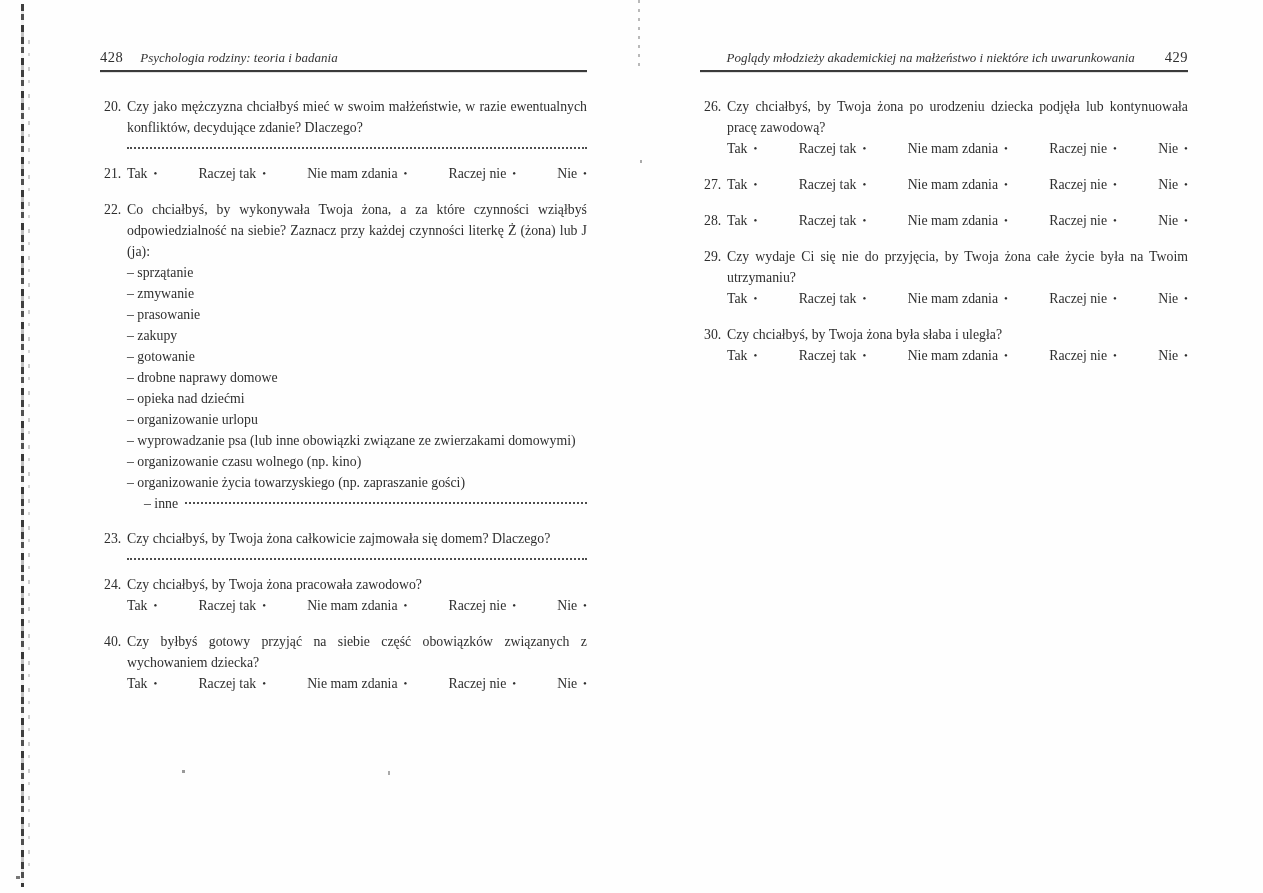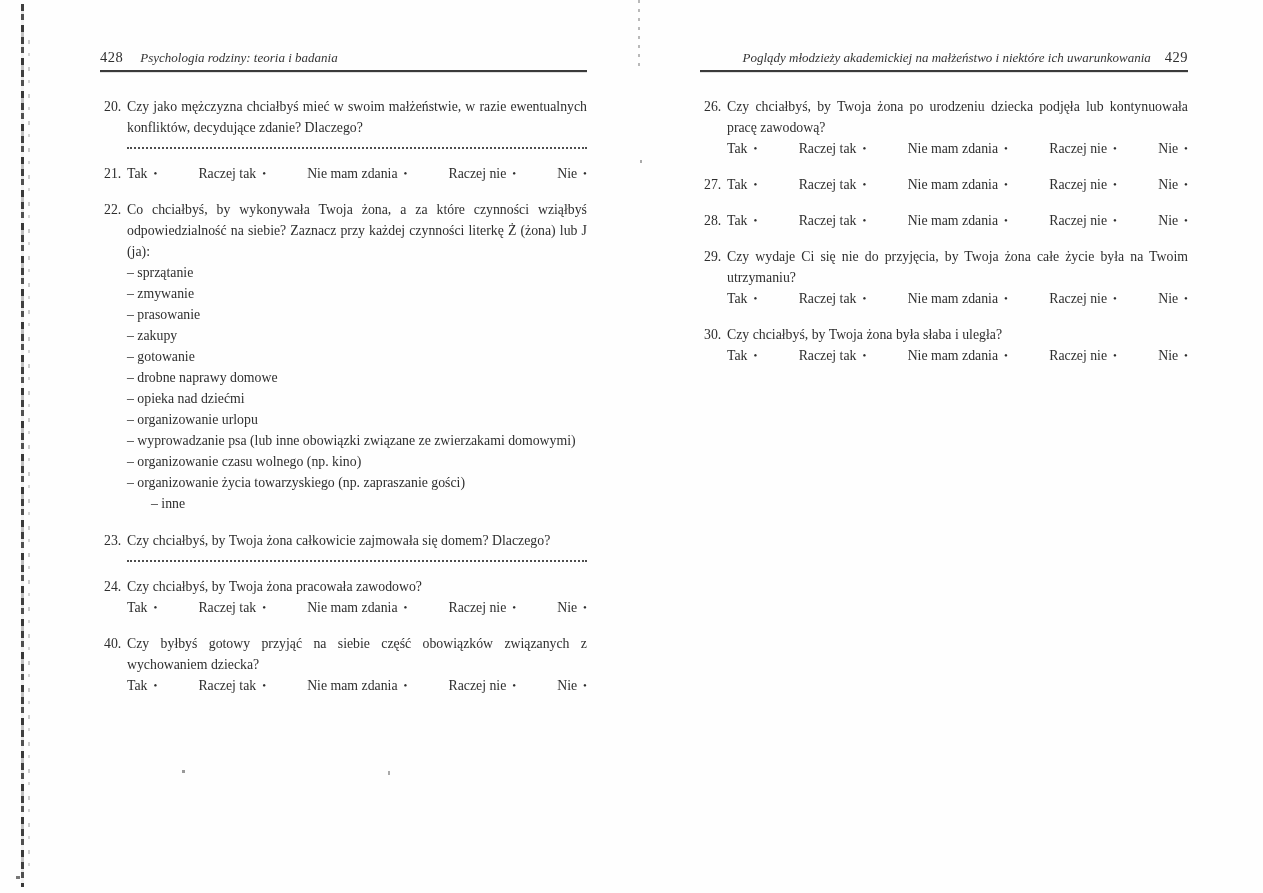--- a/index.html
+++ b/index.html
@@ -46,38 +46,38 @@
   .speck.s2 { left:182px; top:770px; width:3px; height:3px; opacity:.6; }
   .speck.s3 { left:388px; top:771px; width:2px; height:4px; opacity:.5; }
   .speck.s4 { left:16px;  top:876px; width:4px; height:3px; opacity:.8; }
 
   
   .page { position:absolute; top:0;font-family:Liberation Serif, serif; }
   .page.left  { left:100px; width:487px; }
   .page.right { left:700px; width:488px; }
 
   .pg-header { display:flex; align-items:baseline; padding-top:49px; }
-  .pg-header.right-h { justify-content:flex-end; }
+  .pg-header.right-h { justify-content:flex-end;gap:16px; }
   .pnum { font-size:14.5px; letter-spacing:.5px; }
   .rtitle { font-style:italic; font-size:13px; color:#343434; }
   .left-h .rtitle { margin-left:17px; }
   .right-h .rtitle { margin-right:14px; }
   .hrule { border-bottom:2px solid #3a3a3a; margin-top:4px; margin-bottom:24px; box-shadow:0 1px 0 rgba(0,0,0,0.12); }
 
   
   .q { position:relative; padding-left:27px; margin-bottom:14px; font-size:13.8px; line-height:21px; }
   .q-num { position:absolute; left:4px; top:0; }
   .q-text { text-align:justify; }
   .dotline { height:4px; border-bottom:2px dotted #4d4d4d; margin:7px 0 13px 0; }
   .scale-row { display:flex; justify-content:space-between; }
   .scale-opt { white-space:nowrap; }
   .scale-opt .b { font-size:11px; position:relative; top:-1px; margin-left:6px; }
   .chores { margin-top:0; }
   .chore { padding-left:17px; text-indent:-17px; }
-  .chore-dotted { display:flex; align-items:baseline; padding-left:17px;flex-direction:column; }
+  .chore-dotted { display:flex; align-items:baseline; padding-left:17px; }
   .chore-dotted .leader { flex:1 1 auto; border-bottom:2px dotted #4d4d4d; margin-left:7px; transform:translateY(-4px); }
 </style>
 </head>
 <body>
 
 <div class="spread">
 
   <div class="spine-line"></div>
   <div class="spine-line2"></div>
   <div class="fold-crease"></div>

